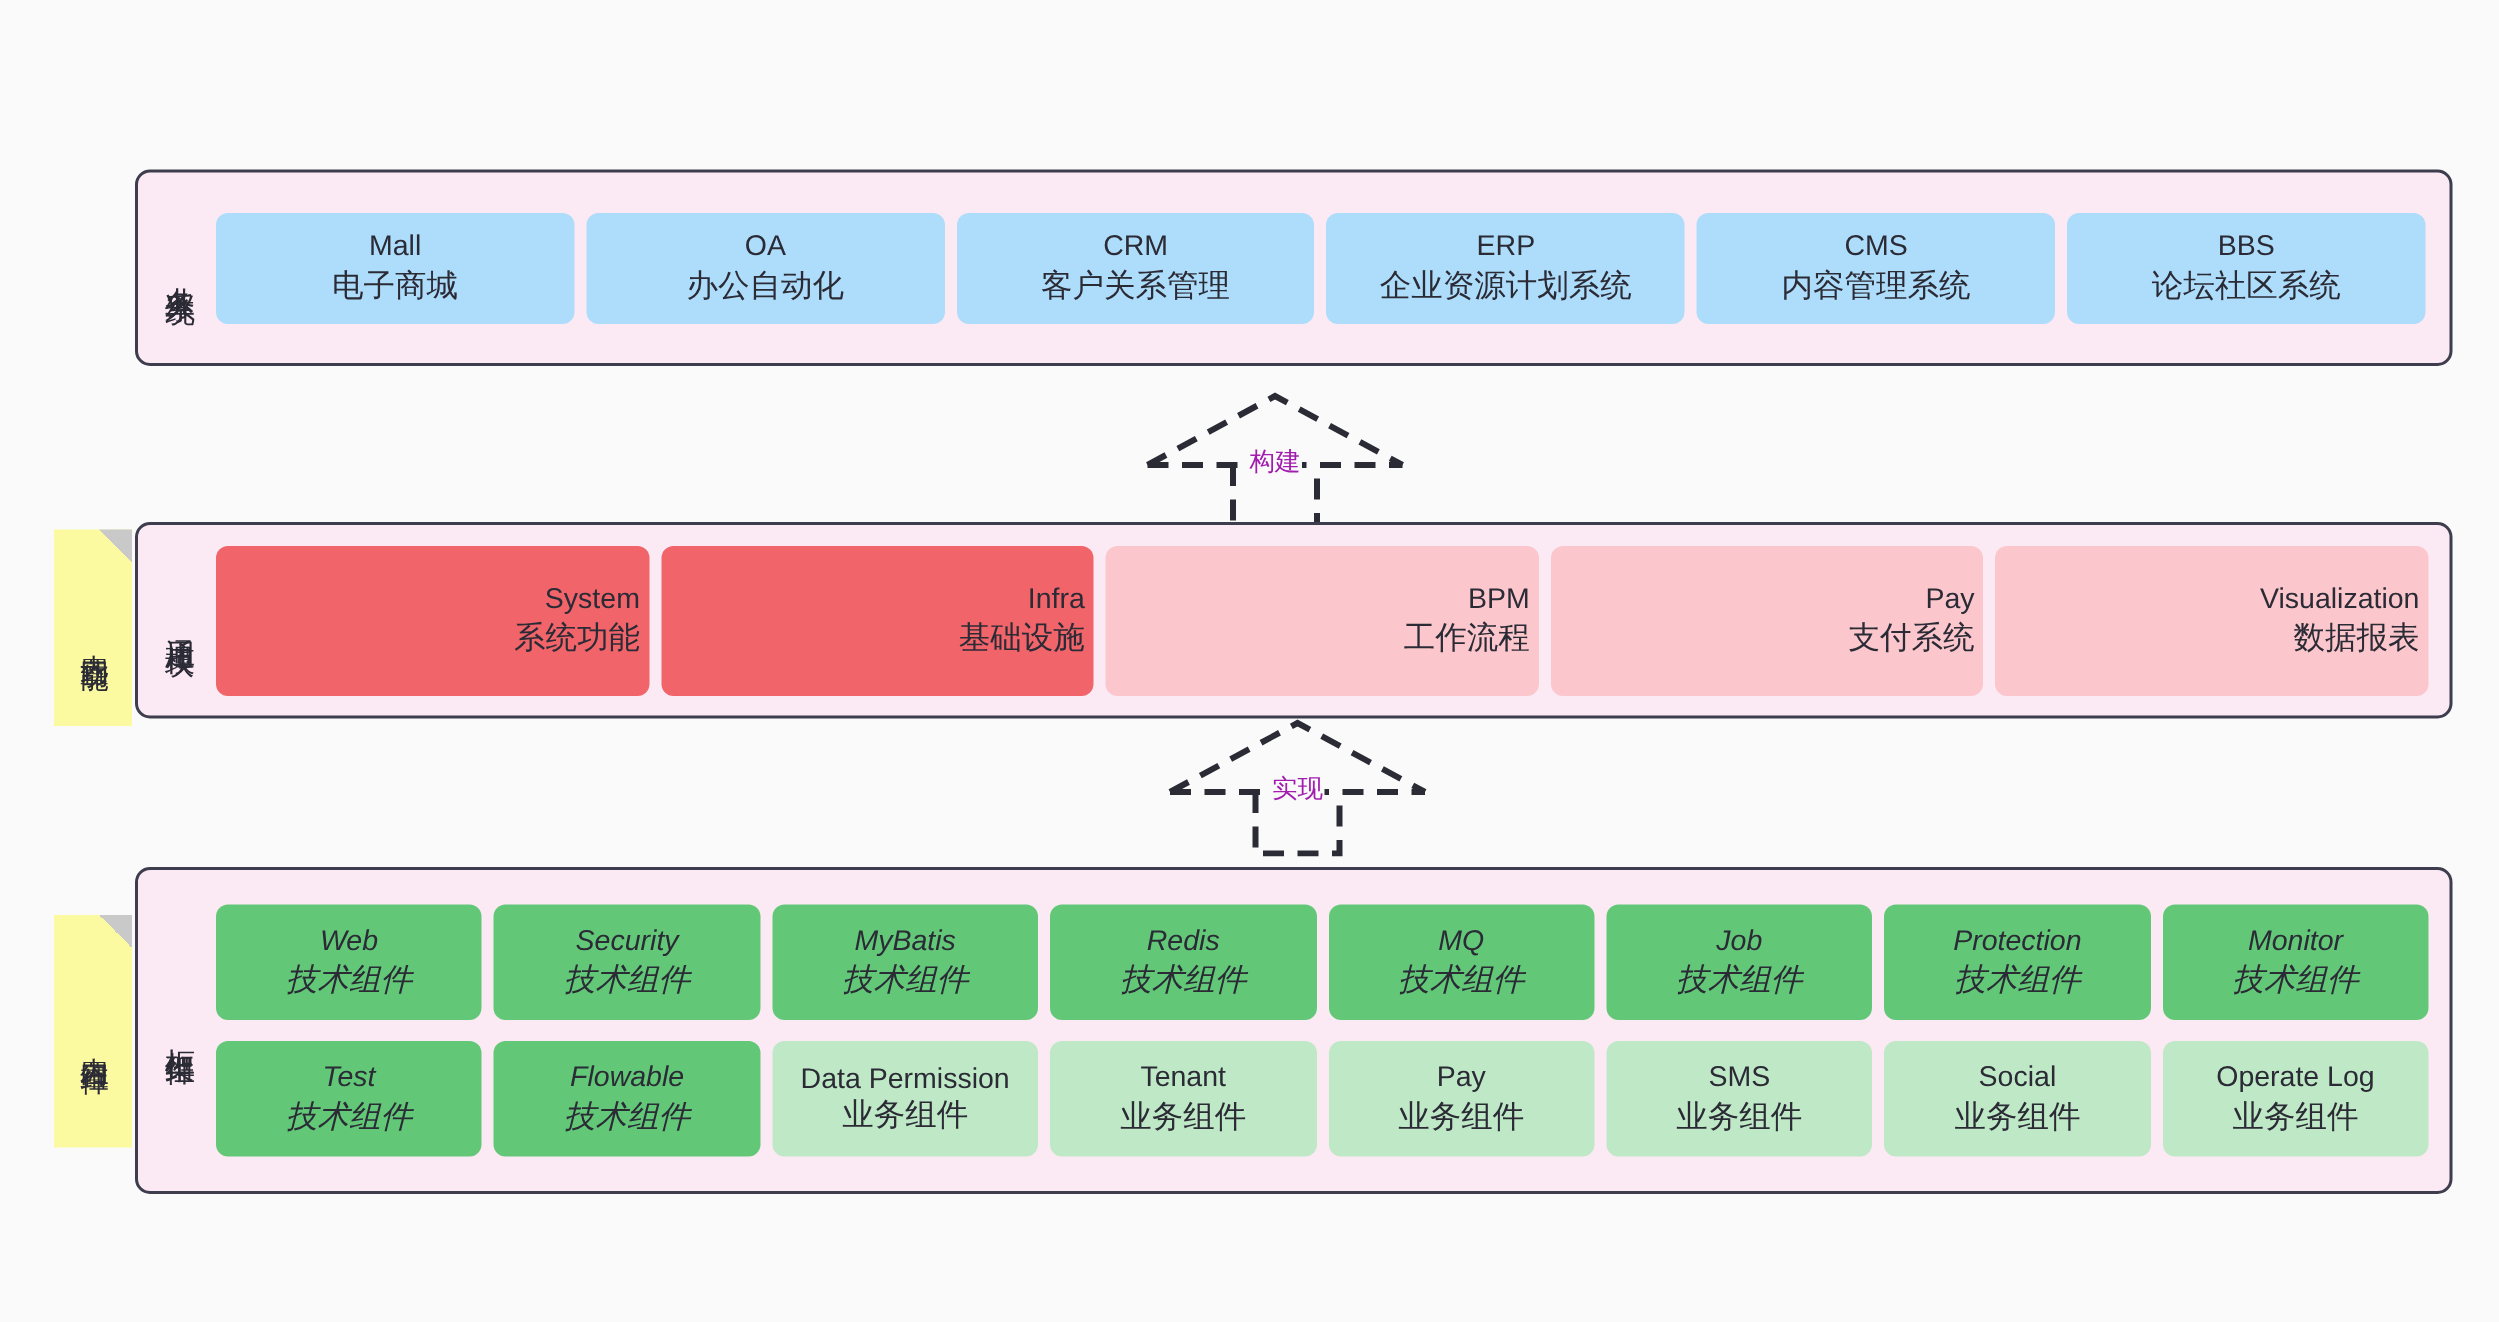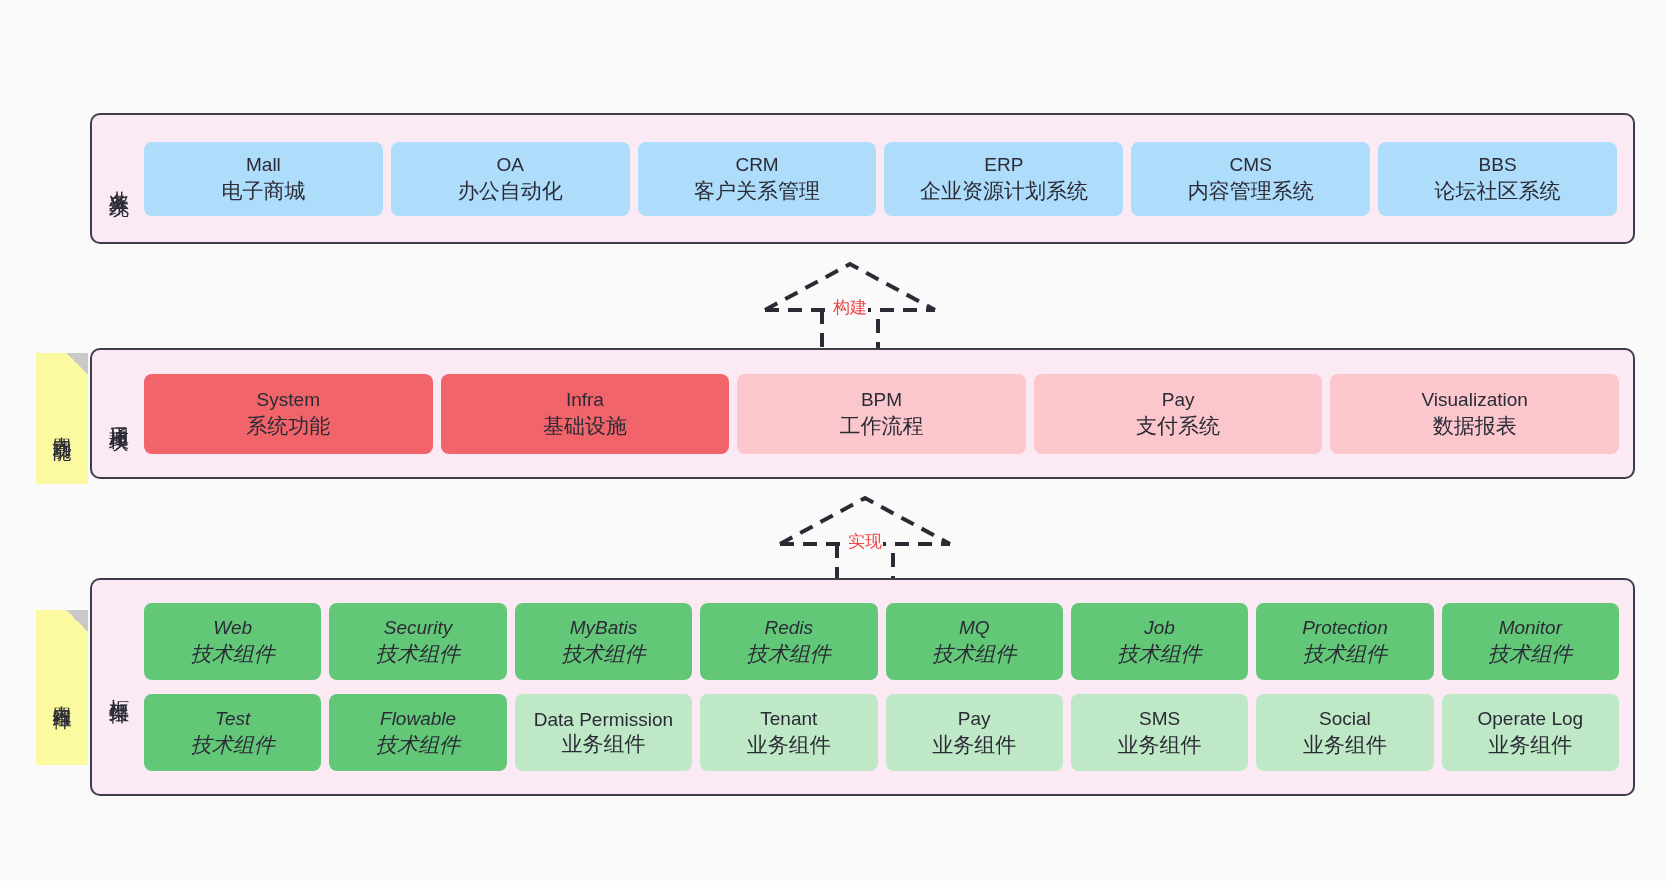--- a/index.html
+++ b/index.html
@@ -69,21 +69,21 @@
     font-size: 21px;
   }
   .card.two-line-en { line-height: 1.22; }
 
   
   #layer-business { left: 90px; top: 113px; width: 1545px; height: 131px; }
   #layer-business .layer-body { padding-right: 16px; }
   #layer-business .card { height: 74px; }
 
   #layer-common { left: 90px; top: 348px; width: 1545px; height: 131px; }
-  #layer-common .card { height: 80px; }
+  #layer-common .card { height: 100px; align-items: flex-end; }
 
   #layer-framework { left: 90px; top: 578px; width: 1545px; height: 218px; }
   #layer-framework .card { height: 77px; }
 
   
   .c-blue        { background: #aedcfb; }
   .c-red         { background: #f0646a; }
   .c-pink        { background: #fbc7cd; }
   .c-green       { background: #62c878; font-style: italic; }
   .c-green-light { background: #bfe8c6; }
@@ -121,27 +121,27 @@
     width: 190px;
     height: 95px;
   }
   .connector svg { display: block; }
   .connector .conn-label {
     position: absolute;
     left: 50%;
     transform: translateX(-50%);
     top: 38px;
     font-size: 17px;
-    color: #ef4444;
+    color: #a21caf;
     background: #fafafa;
     padding: 0 1px;
     white-space: nowrap;
   }
   #connector-build  { left: 755px; top: 258px; }
-  #connector-impl   { left: 770px; top: 492px; }
+  #connector-impl   { left: 770px; top: 476px; }
 </style>
 </head>
 <body>
 
 <div class="layer" id="layer-business">
   <div class="layer-title">业务系统</div>
   <div class="layer-body">
     <div class="row">
       <div class="card c-blue">
         <span>Mall</span>

